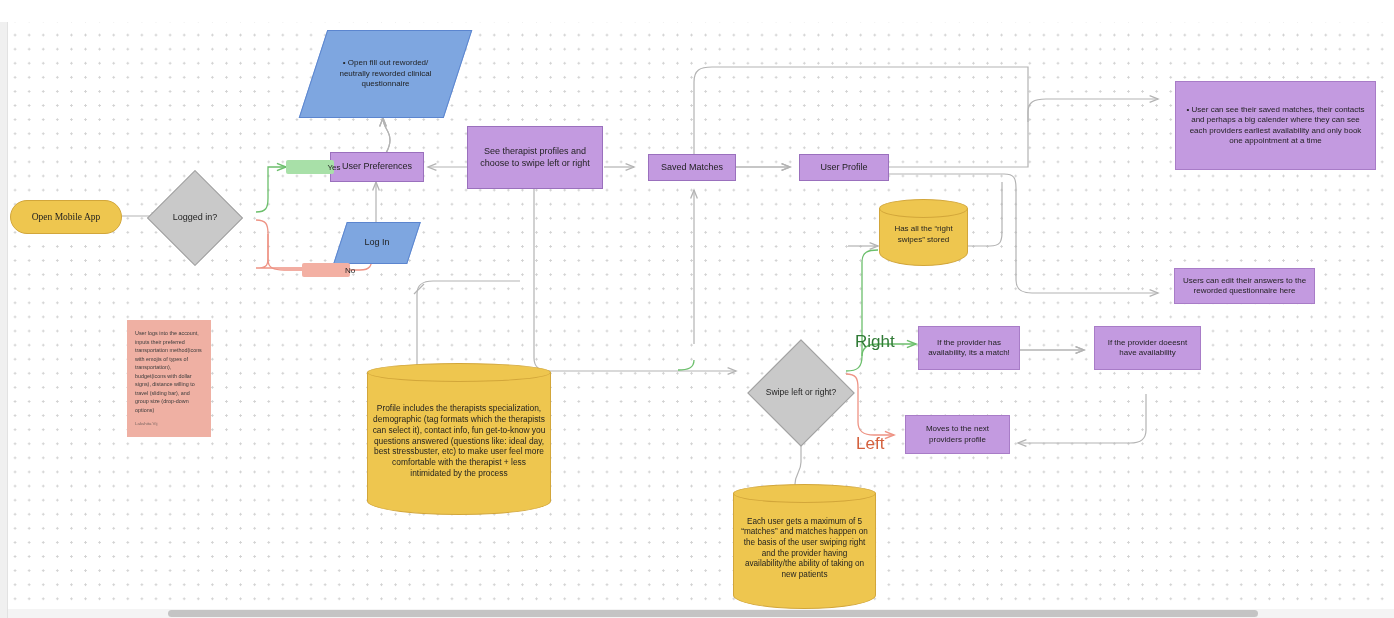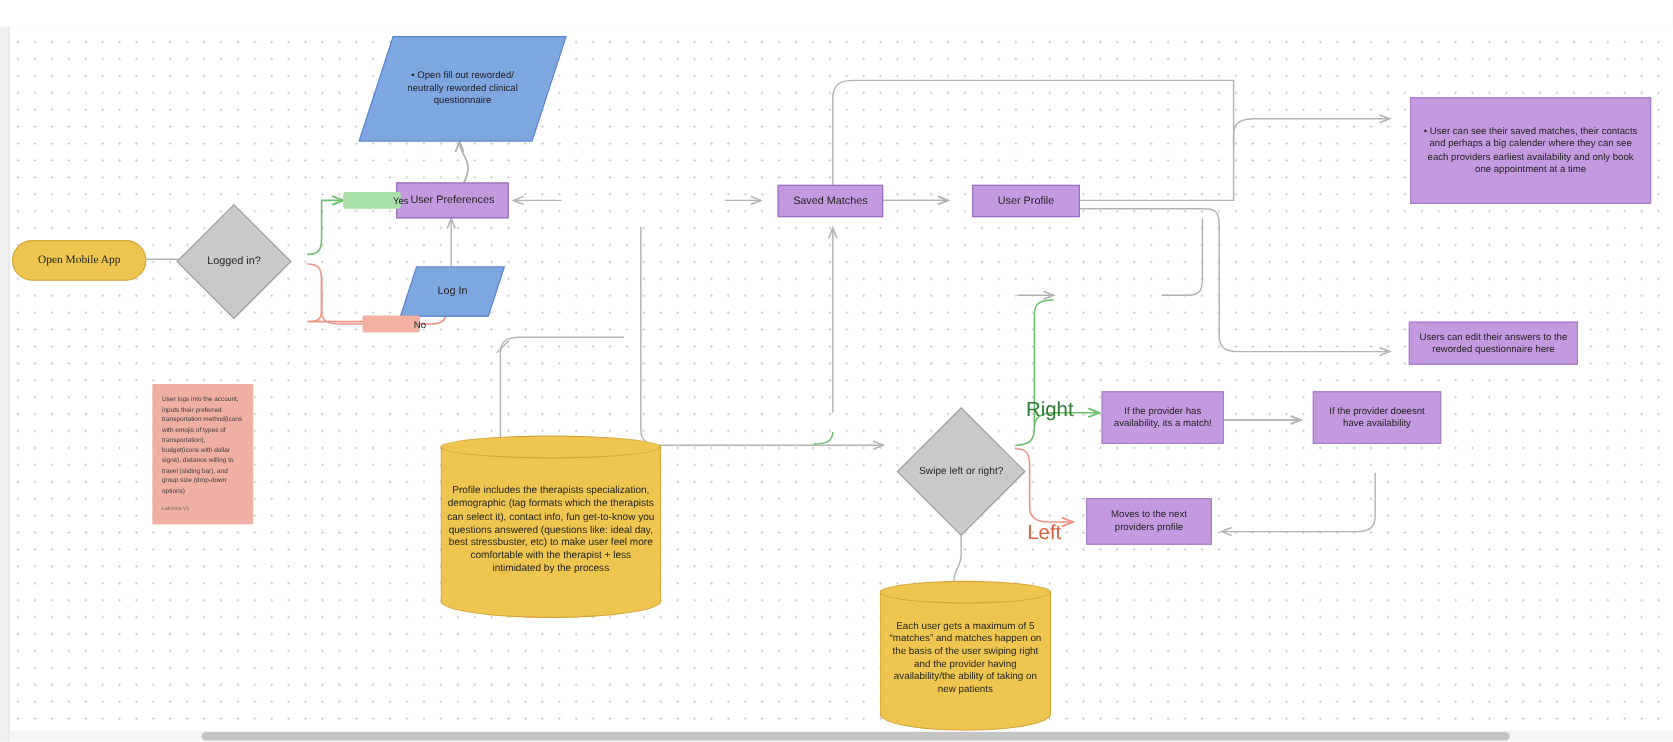--- a/index.html
+++ b/index.html
@@ -250,37 +250,45 @@
 
   <div class="parallelogram" style="left:313px; top:8px; width:145px; height:88px;">
     <div class="pg-bg"></div>
     <div class="pg-txt" style="font-size:8px; padding:0 22px;">• Open fill out reworded/ neutrally reworded clinical questionnaire</div>
   </div>
 
   <div class="node rect-purple" style="left:330px; top:130px; width:94px; height:30px; font-size:9px;">
     <span class="txt">User Preferences</span>
   </div>
 
+  <div class="node rect-purple" style="left:467px; top:104px; width:136px; height:63px; font-size:9px;">
+    <span class="txt">See therapist profiles and choose to swipe left or right</span>
+  </div>
 
   <div class="node rect-purple" style="left:648px; top:132px; width:88px; height:27px; font-size:9px;">
     <span class="txt">Saved Matches</span>
   </div>
 
-  <div class="node rect-purple" style="left:799px; top:132px; width:90px; height:27px; font-size:9px;margin-left:11px;">
+  <div class="node rect-purple" style="left:799px; top:132px; width:90px; height:27px; font-size:9px;">
     <span class="txt">User Profile</span>
   </div>
 
   <div class="node note-purple" style="left:1175px; top:59px; width:201px; height:89px; font-size:8px;">
     <span class="txt" style="padding:0 9px;">• User can see their saved matches, their contacts and perhaps a big calender where they can see each providers earliest availability and only book one appointment at a time</span>
   </div>
 
   <div class="node note-purple" style="left:1174px; top:246px; width:141px; height:36px; font-size:8px;">
     <span class="txt">Users can edit their answers to the reworded questionnaire here</span>
   </div>
 
+  <div class="cyl" style="left:879px; top:177px; width:89px; height:67px;">
+    <div class="cyl-body"></div>
+    <div class="cyl-top"></div>
+    <div class="cyl-txt" style="font-size:8px;">Has all the “right swipes” stored</div>
+  </div>
 
   <div class="cyl" style="left:325px; top:341px; width:184px; height:152px;margin-left:42px;">
     <div class="cyl-body"></div>
     <div class="cyl-top"></div>
     <div class="cyl-txt" style="font-size:8.4px;">Profile includes the therapists specialization, demographic (tag formats which the therapists can select it), contact info, fun get-to-know you questions answered (questions like: ideal day, best stressbuster, etc) to make user feel more comfortable with the therapist + less intimidated by the process</div>
   </div>
 
   <div class="diamond" style="left:763px; top:333px; width:76px; height:76px;">
     <div class="dm-bg"></div>
     <div class="dm-txt" style="font-size:8.5px;">Swipe left or right?</div>

